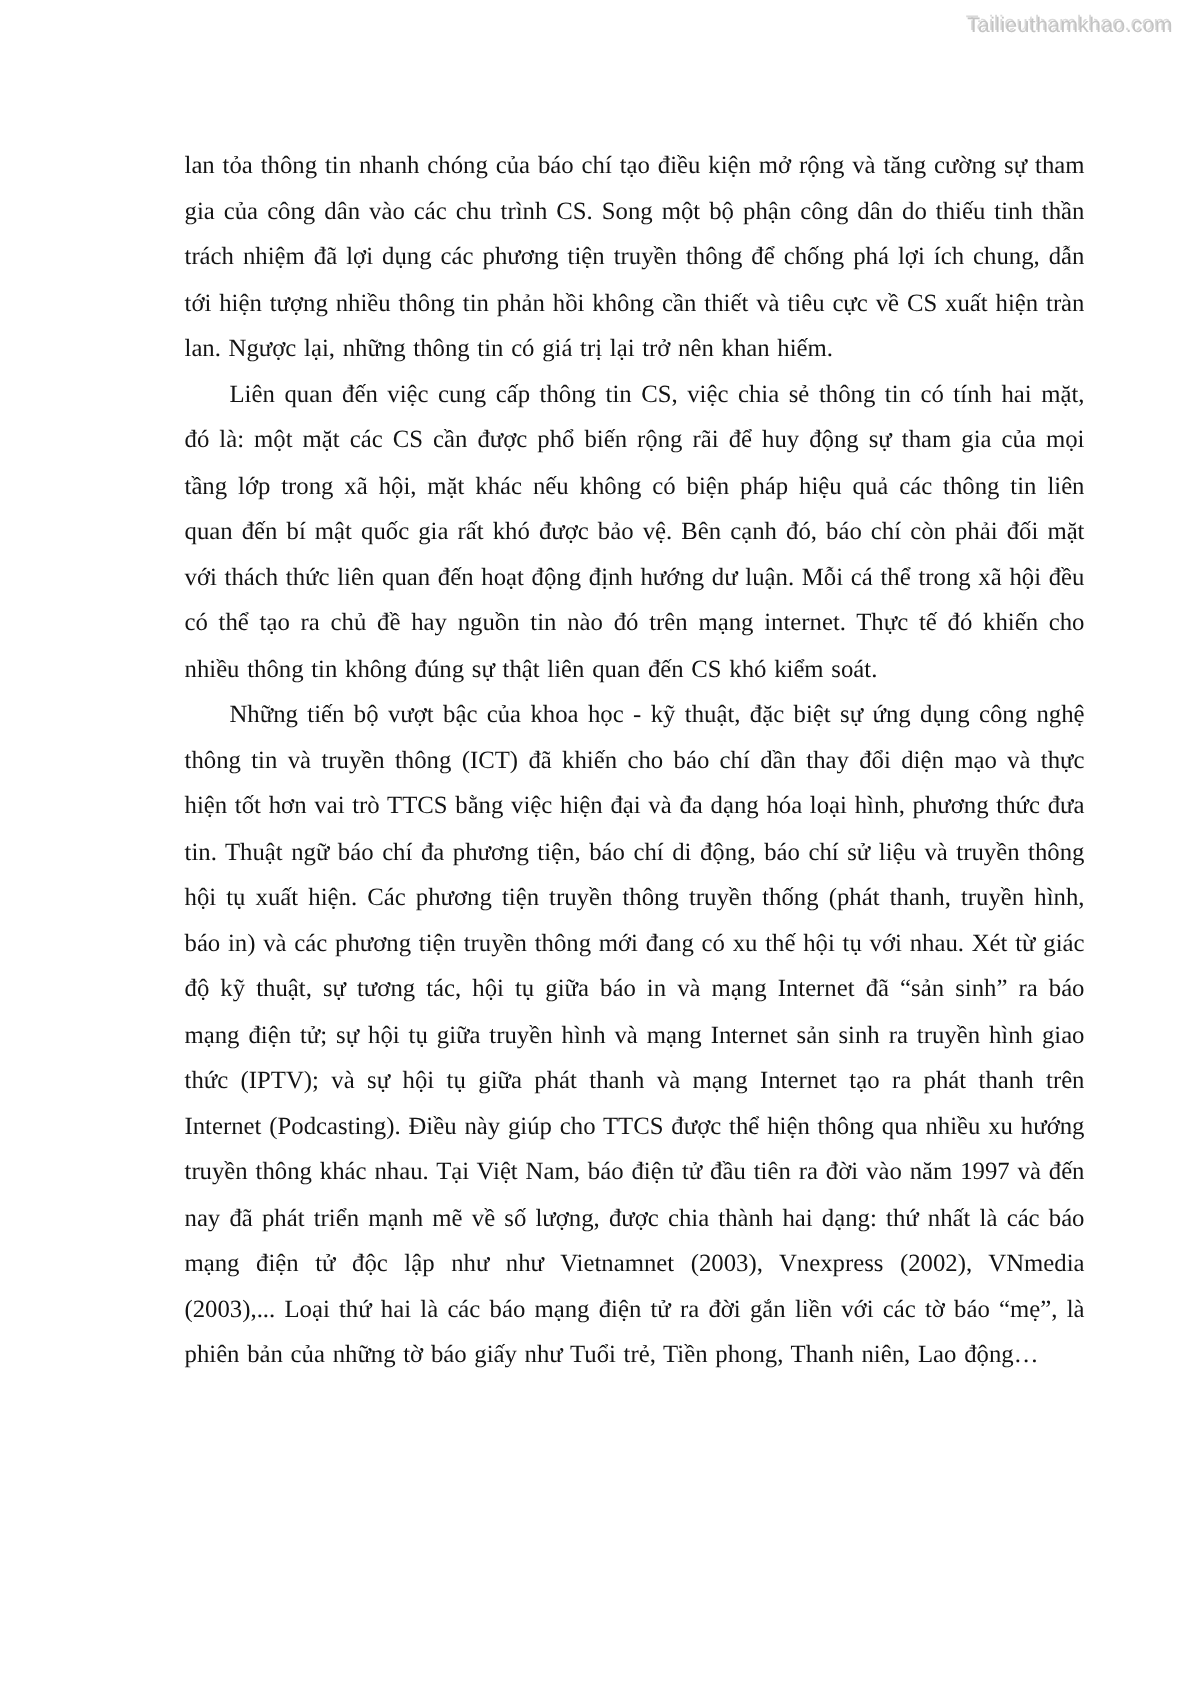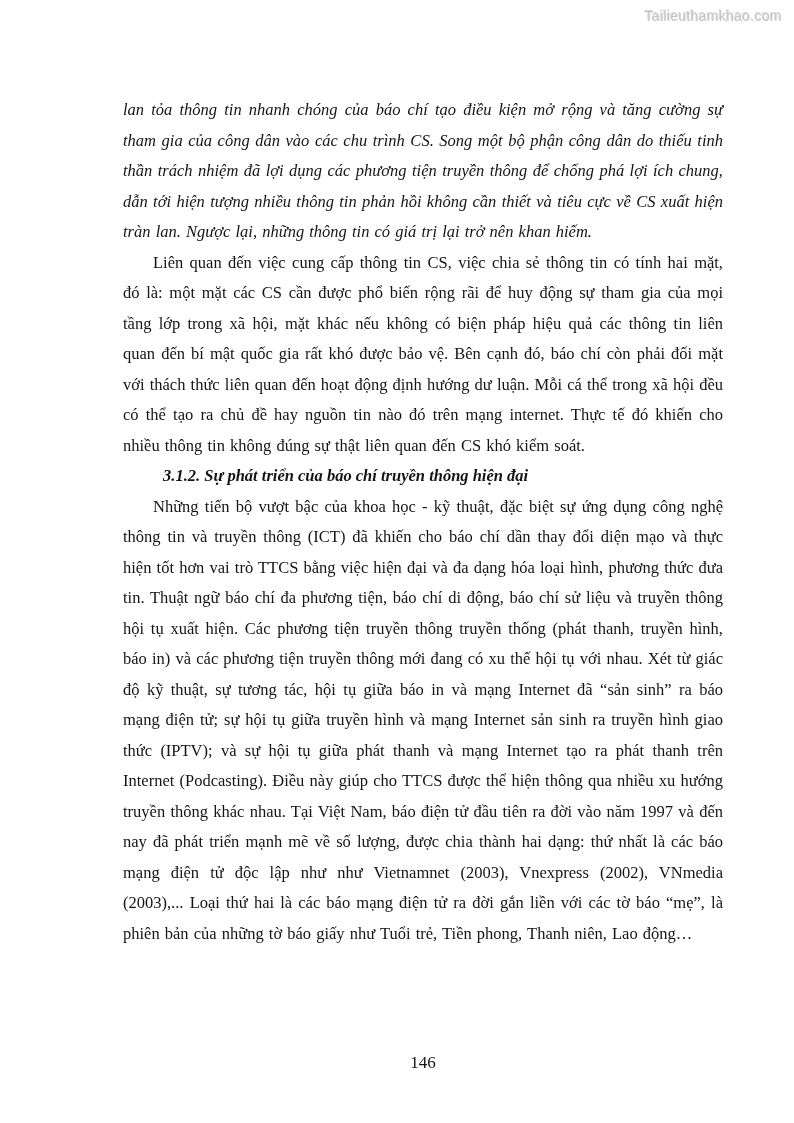--- a/index.html
+++ b/index.html
@@ -36,21 +36,20 @@
   .para {
     margin: 0;
     font-size: 16.5px;
     line-height: 30.5px;
     text-align: justify;
     text-indent: 30px;
     word-spacing: 1px;
   }
   .para.continuation {
     text-indent: 0;
-    font-style: italic;
   }
   .heading {
     margin: 0;
     font-size: 16.5px;
     line-height: 30.5px;
     font-weight: bold;
     font-style: italic;
     text-indent: 40px;
     text-align: left;
   }
@@ -69,20 +68,18 @@
 
 <div class="page">
 
   <div class="watermark">Tailieuthamkhao.com</div>
 
   <div class="content">
     <p class="para continuation">lan tỏa thông tin nhanh chóng của báo chí tạo điều kiện mở rộng và tăng cường sự tham gia của công dân vào các chu trình CS. Song một bộ phận công dân do thiếu tinh thần trách nhiệm đã lợi dụng các phương tiện truyền thông để chống phá lợi ích chung, dẫn tới hiện tượng nhiều thông tin phản hồi không cần thiết và tiêu cực về CS xuất hiện tràn lan. Ngược lại, những thông tin có giá trị lại trở nên khan hiếm.</p>
 
     <p class="para">Liên quan đến việc cung cấp thông tin CS, việc chia sẻ thông tin có tính hai mặt, đó là: một mặt các CS cần được phổ biến rộng rãi để huy động sự tham gia của mọi tầng lớp trong xã hội, mặt khác nếu không có biện pháp hiệu quả các thông tin liên quan đến bí mật quốc gia rất khó được bảo vệ. Bên cạnh đó, báo chí còn phải đối mặt với thách thức liên quan đến hoạt động định hướng dư luận. Mỗi cá thể trong xã hội đều có thể tạo ra chủ đề hay nguồn tin nào đó trên mạng internet. Thực tế đó khiến cho nhiều thông tin không đúng sự thật liên quan đến CS khó kiểm soát.</p>
 
-    <h3 class="heading">3.1.2. Sự phát triển của báo chí truyền thông hiện đại</h3>
 
     <p class="para">Những tiến bộ vượt bậc của khoa học - kỹ thuật, đặc biệt sự ứng dụng công nghệ thông tin và truyền thông (ICT) đã khiến cho báo chí dần thay đổi diện mạo và thực hiện tốt hơn vai trò TTCS bằng việc hiện đại và đa dạng hóa loại hình, phương thức đưa tin. Thuật ngữ báo chí đa phương tiện, báo chí di động, báo chí sử liệu và truyền thông hội tụ xuất hiện. Các phương tiện truyền thông truyền thống (phát thanh, truyền hình, báo in) và các phương tiện truyền thông mới đang có xu thế hội tụ với nhau. Xét từ giác độ kỹ thuật, sự tương tác, hội tụ giữa báo in và mạng Internet đã “sản sinh” ra báo mạng điện tử; sự hội tụ giữa truyền hình và mạng Internet sản sinh ra truyền hình giao thức (IPTV); và sự hội tụ giữa phát thanh và mạng Internet tạo ra phát thanh trên Internet (Podcasting). Điều này giúp cho TTCS được thể hiện thông qua nhiều xu hướng truyền thông khác nhau. Tại Việt Nam, báo điện tử đầu tiên ra đời vào năm 1997 và đến nay đã phát triển mạnh mẽ về số lượng, được chia thành hai dạng: thứ nhất là các báo mạng điện tử độc lập như như Vietnamnet (2003), Vnexpress (2002), VNmedia (2003),... Loại thứ hai là các báo mạng điện tử ra đời gắn liền với các tờ báo “mẹ”, là phiên bản của những tờ báo giấy như Tuổi trẻ, Tiền phong, Thanh niên, Lao động…</p>
   </div>
 
-  <div class="page-number">146</div>
 
 </div>
 
 </body></html>

